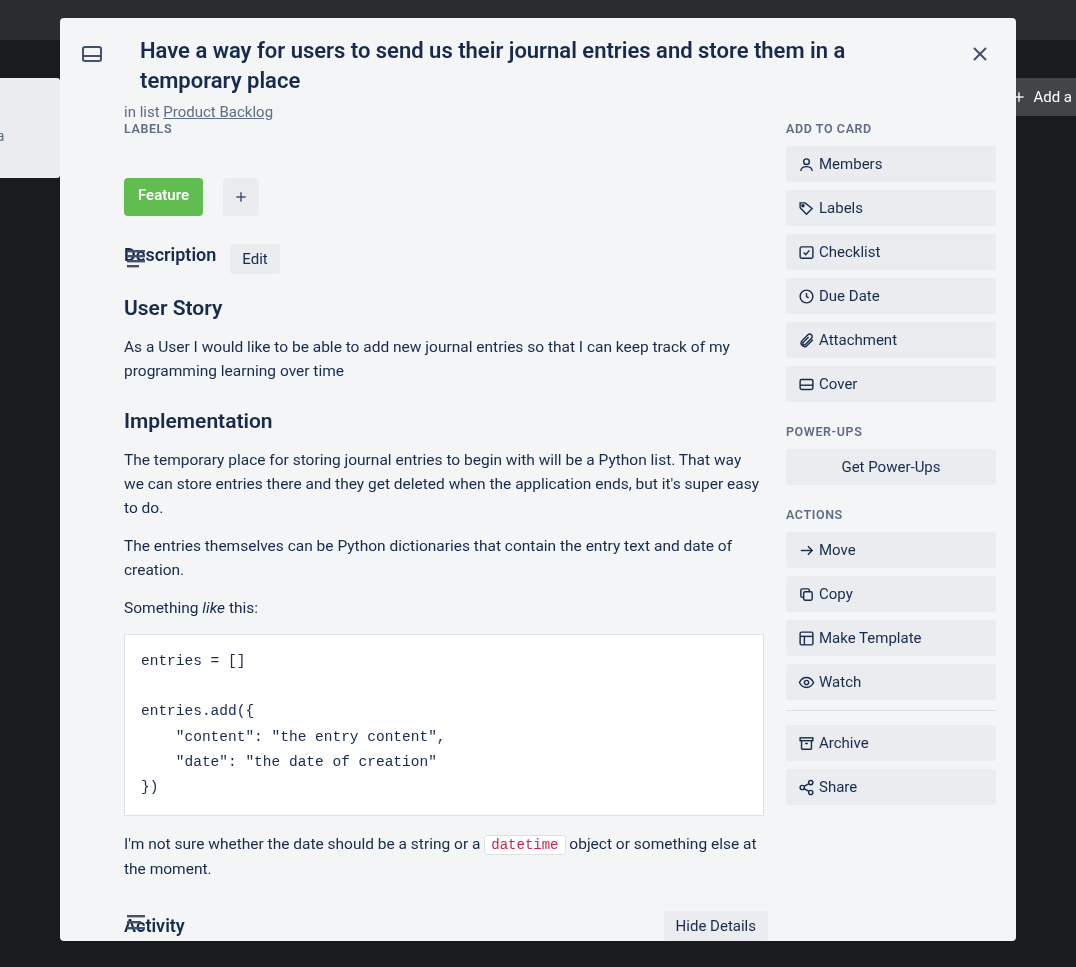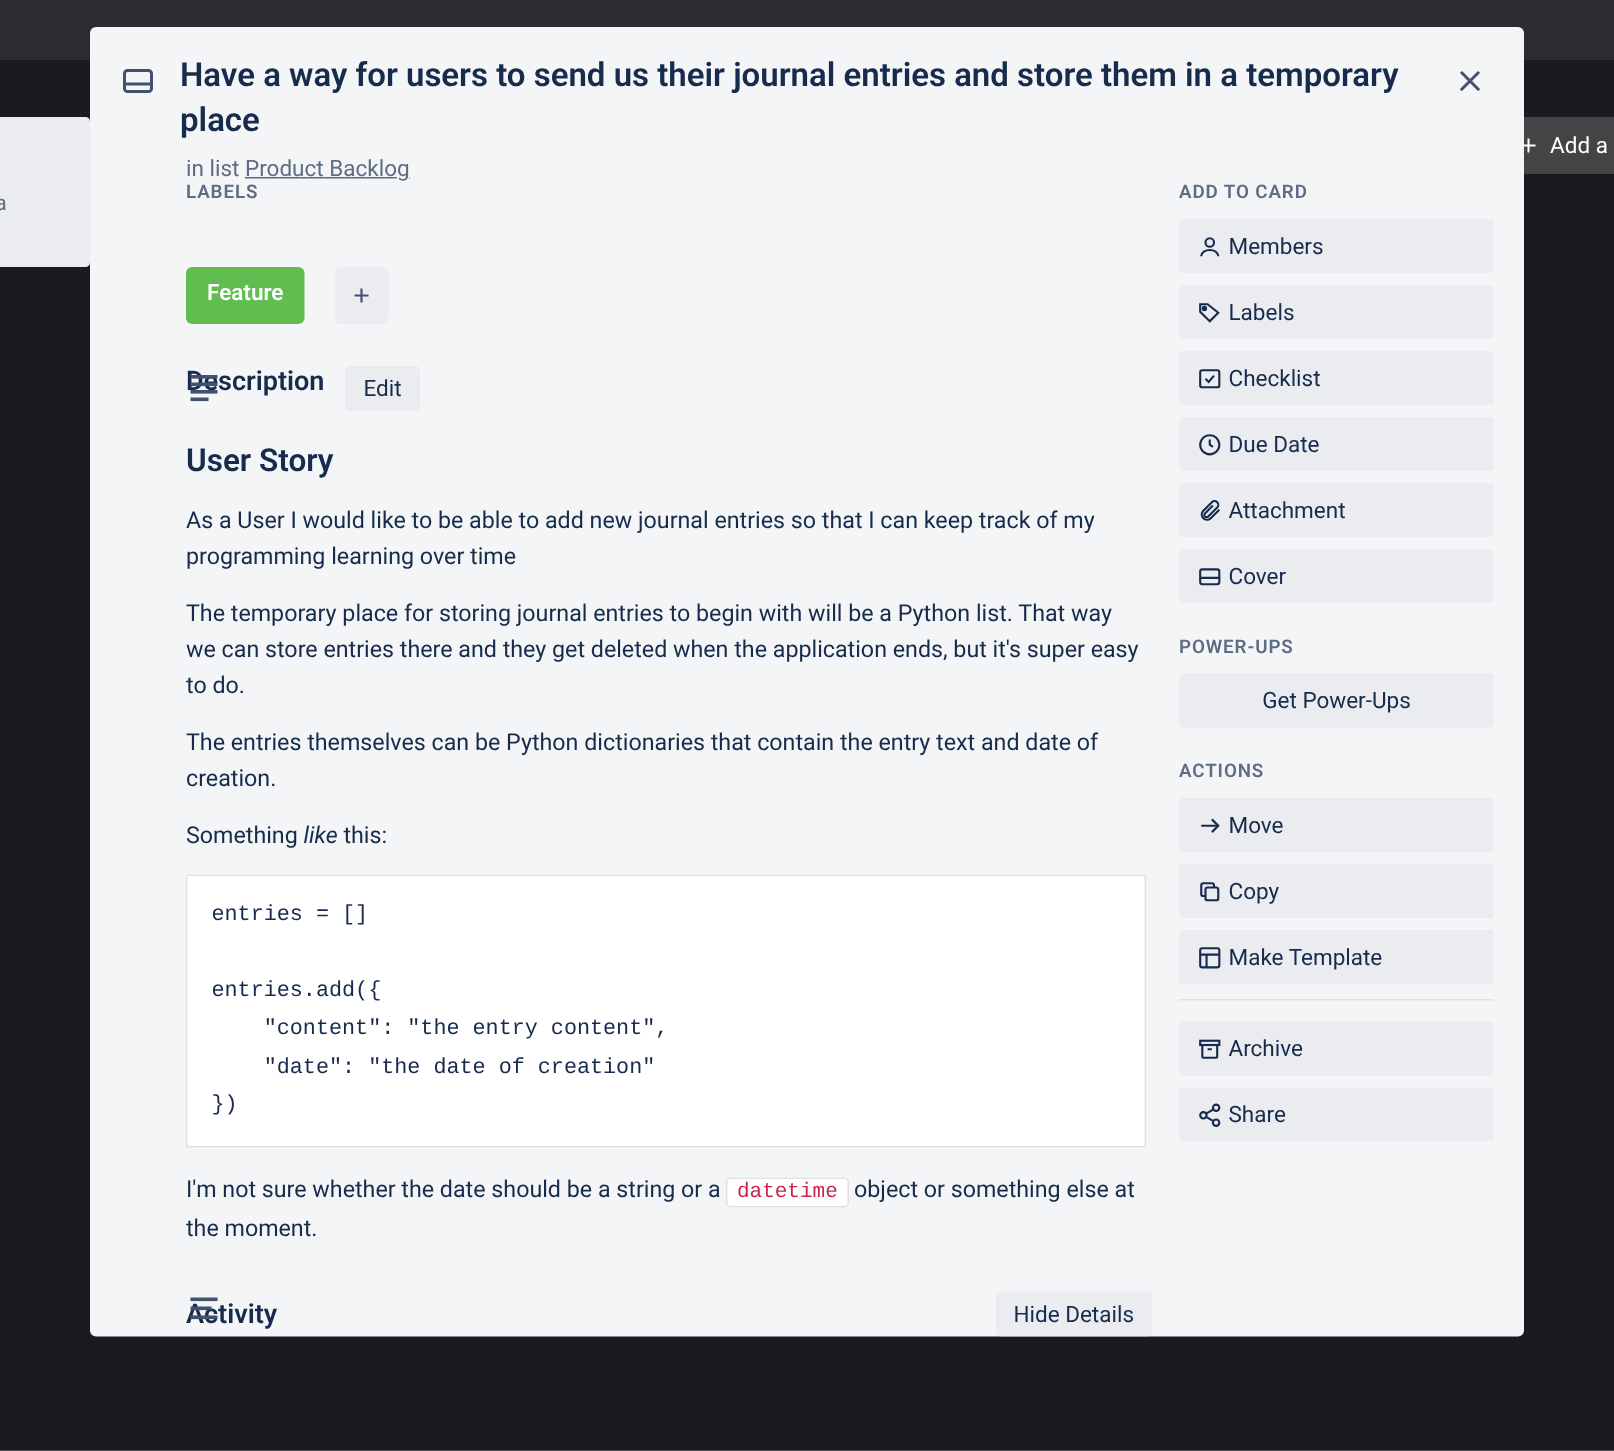--- a/index.html
+++ b/index.html
@@ -62,21 +62,21 @@
     width: 36px; height: 36px;
     border-radius: 50%;
     display: flex; align-items: center; justify-content: center;
     color: #42526e;
     cursor: pointer;
   }
 
   .card-header {
     display: flex;
     align-items: flex-start;
-    gap: 12px;
+    gap: 32px;
     padding-right: 50px;
     margin-bottom: 8px;
     justify-content: center;
   }
   .card-header .icon {
     width: 28px; flex-shrink: 0;
     color: #42526e;
     margin-top: 6px;
   }
   .card-title {
@@ -303,20 +303,21 @@
               <rect x="3" y="19" width="12" height="2.4"></rect>
             </svg>
         </div>
         <div class="section-title">Description</div>
         <div class="small-btn">Edit</div>
       </div>
 
       <div class="desc-content">
         <h3>User Story</h3>
         <p>As a User I would like to be able to add new journal entries so that I can keep track of my programming learning over time</p>
+        <h3 class="mt">Implementation</h3>
         <p>The temporary place for storing journal entries to begin with will be a Python list. That way we can store entries there and they get deleted when the application ends, but it's super easy to do.</p>
         <p>The entries themselves can be Python dictionaries that contain the entry text and date of creation.</p>
         <p><span>Something </span><em>like</em><span> this:</span></p>
         <pre>entries = []
 
 entries.add({
     "content": "the entry content",
     "date": "the date of creation"
 })</pre>
         <p><span>I'm not sure whether the date should be a string or a </span><code class="inline">datetime</code><span> object or something else at the moment.</span></p>
@@ -408,20 +409,27 @@
           <span>Copy</span>
         </div>
         <div class="side-btn">
           <svg width="17" height="17" viewBox="0 0 24 24" fill="none" stroke="currentColor" stroke-width="2">
               <rect x="3" y="3" width="18" height="18" rx="2"></rect>
               <line x1="3" y1="9" x2="21" y2="9"></line>
               <line x1="9" y1="9" x2="9" y2="21"></line>
             </svg>
           <span>Make Template</span>
         </div>
+        <div class="side-btn">
+          <svg width="17" height="17" viewBox="0 0 24 24" fill="none" stroke="currentColor" stroke-width="2">
+              <path d="M2 12s3.5-7 10-7 10 7 10 7-3.5 7-10 7-10-7-10-7z"></path>
+              <circle cx="12" cy="12" r="3"></circle>
+            </svg>
+          <span>Watch</span>
+        </div>
         <hr class="side-sep">
         <div class="side-btn">
           <svg width="17" height="17" viewBox="0 0 24 24" fill="none" stroke="currentColor" stroke-width="2">
               <rect x="3" y="4" width="18" height="4"></rect>
               <path d="M5 8v11a1 1 0 001 1h12a1 1 0 001-1V8"></path>
               <line x1="10" y1="12" x2="14" y2="12"></line>
             </svg>
           <span>Archive</span>
         </div>
         <div class="side-btn">

